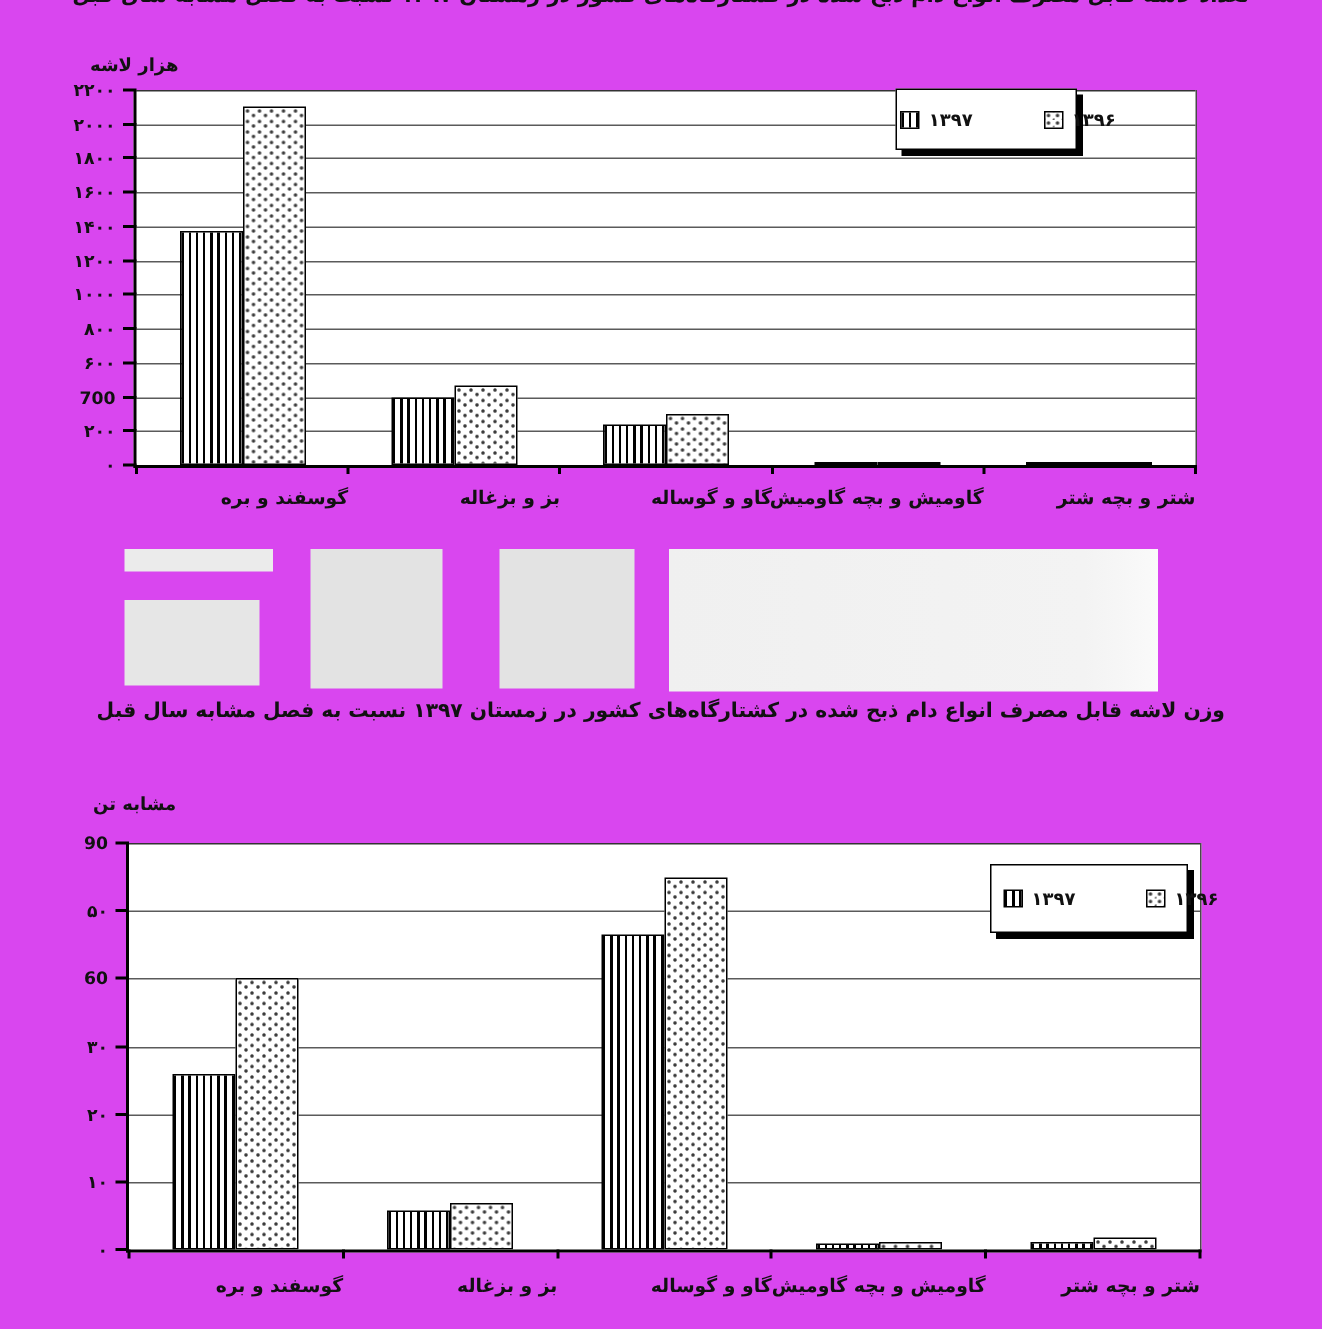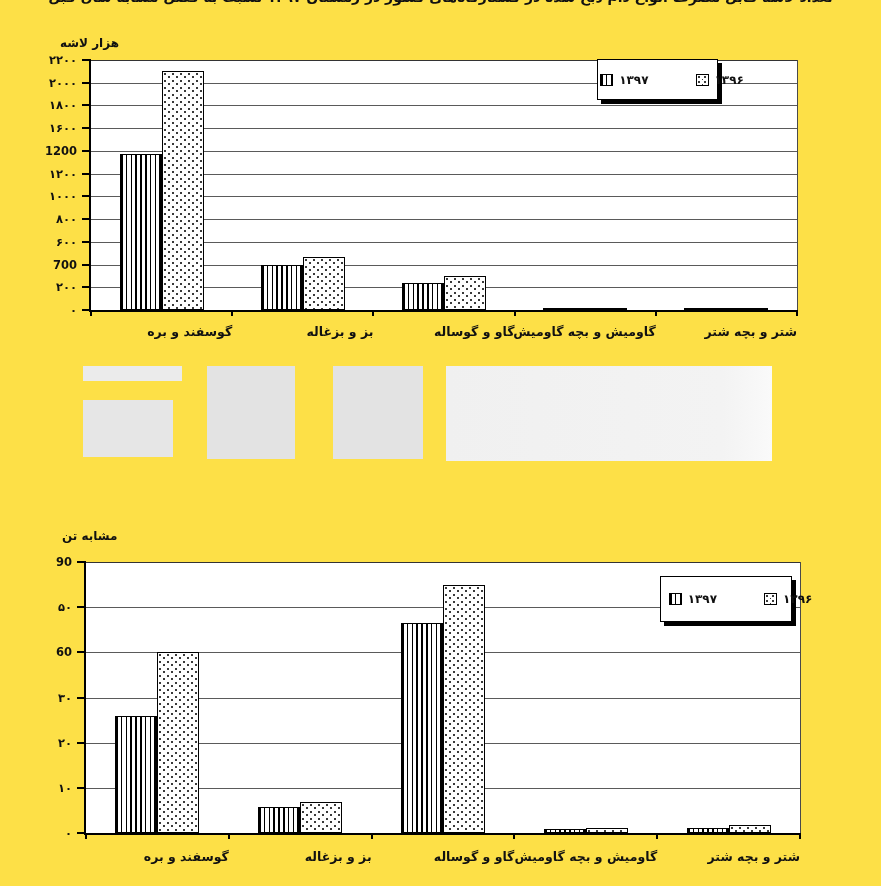--- a/index.html
+++ b/index.html
@@ -1,17 +1,17 @@
 <!DOCTYPE html>
 <html lang="fa"><head>
 <meta charset="utf-8">
 <style>
   html,body{margin:0;padding:0;background:#fff;}
   .page{
-    position:relative;width:881px;height:886px;background:#fde047;overflow:hidden;
+    position:relative;width:881px;height:886px;background:#d946ef;overflow:hidden;
     font-family:"DejaVu Sans",sans-serif;color:#111;
   }
   
   .top-title-clip{position:absolute;top:0;left:0;width:881px;height:10px;overflow:hidden;}
   .top-title-text{display:block;margin-top:-12px;font-weight:bold;font-size:14px;line-height:19px;
     text-align:center;direction:rtl;white-space:nowrap;}
   .mid-title{position:absolute;top:466px;left:0;width:881px;text-align:center;direction:rtl;
     font-weight:bold;font-size:13.5px;}
   
   .y-unit{position:absolute;font-weight:bold;font-size:12px;direction:rtl;white-space:nowrap;}
@@ -63,21 +63,21 @@
       <div class="ytick-mark" style="top: 21.7273px;"></div>
       <div class="ytick-label" style="top: 17.7273px;">۲۰۰۰</div>
       <div class="gridline" style="top: 45.4545px;"></div>
       <div class="ytick-mark" style="top: 44.4545px;"></div>
       <div class="ytick-label" style="top: 40.4545px;">۱۸۰۰</div>
       <div class="gridline" style="top: 68.1818px;"></div>
       <div class="ytick-mark" style="top: 67.1818px;"></div>
       <div class="ytick-label" style="top: 63.1818px;">۱۶۰۰</div>
       <div class="gridline" style="top: 90.9091px;"></div>
       <div class="ytick-mark" style="top: 89.9091px;"></div>
-      <div class="ytick-label" style="top: 85.9091px;">1200</div>
+      <div class="ytick-label" style="top: 85.9091px;">۱۴۰۰</div>
       <div class="gridline" style="top: 113.636px;"></div>
       <div class="ytick-mark" style="top: 112.636px;"></div>
       <div class="ytick-label" style="top: 108.636px;">۱۲۰۰</div>
       <div class="gridline" style="top: 136.364px;"></div>
       <div class="ytick-mark" style="top: 135.364px;"></div>
       <div class="ytick-label" style="top: 131.364px;">۱۰۰۰</div>
       <div class="gridline" style="top: 159.091px;"></div>
       <div class="ytick-mark" style="top: 158.091px;"></div>
       <div class="ytick-label" style="top: 154.091px;">۸۰۰</div>
       <div class="gridline" style="top: 181.818px;"></div>
@@ -123,20 +123,21 @@
         </div>
       </div>
     </div>
 
   <div class="fade" style="left:83px;top:366px;width:99px;height:15px;background:#ebebeb;"></div>
   <div class="fade" style="left:83px;top:400px;width:90px;height:57px;background:#e6e6e6;"></div>
   <div class="fade" style="left:207px;top:366px;width:88px;height:93px;background:#e3e3e3;"></div>
   <div class="fade" style="left:333px;top:366px;width:90px;height:93px;background:#e3e3e3;"></div>
   <div class="fade" style="left:446px;top:366px;width:326px;height:95px;background:linear-gradient(90deg,#f0f0f0 0%,#f3f3f3 85%,#fafafa 100%);"></div>
 
+  <div class="mid-title">وزن لاشه قابل مصرف انواع دام ذبح شده در کشتارگاه‌های کشور در زمستان ۱۳۹۷ نسبت به فصل مشابه سال قبل</div>
 
   <div class="plot" id="chart2" style="left: 84px; top: 562px; width: 714px; height: 271px;">
       <div class="gridline top" style="top: 0px;"></div>
       <div class="ytick-mark" style="top: -1px;"></div>
       <div class="ytick-label" style="top: -5px;">90</div>
       <div class="gridline" style="top: 45.1667px;"></div>
       <div class="ytick-mark" style="top: 44.1667px;"></div>
       <div class="ytick-label" style="top: 40.1667px;">۵۰</div>
       <div class="gridline" style="top: 90.3333px;"></div>
       <div class="ytick-mark" style="top: 89.3333px;"></div>

